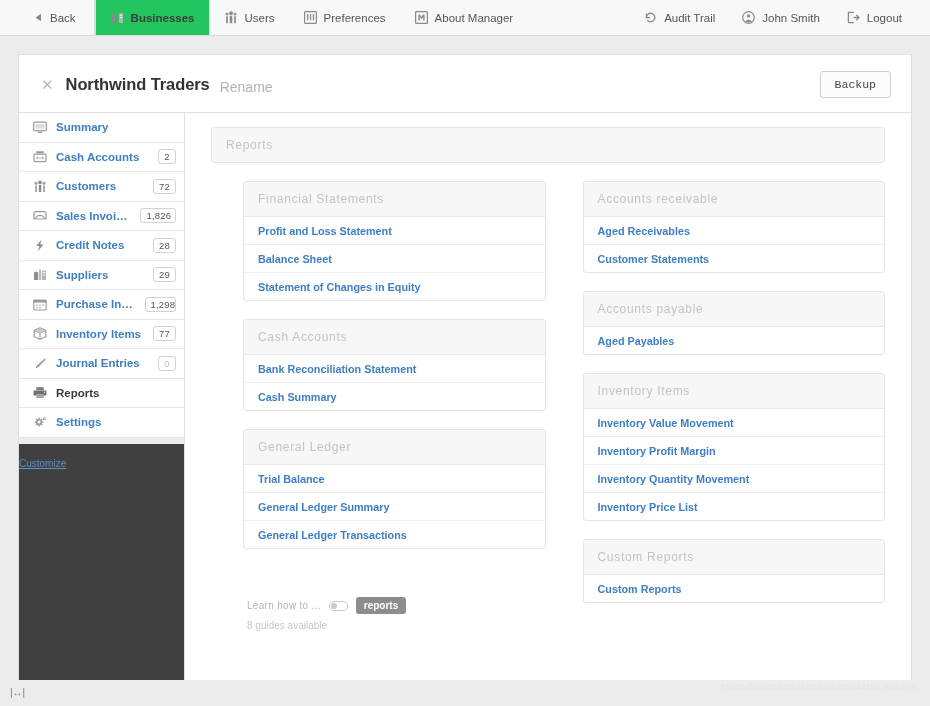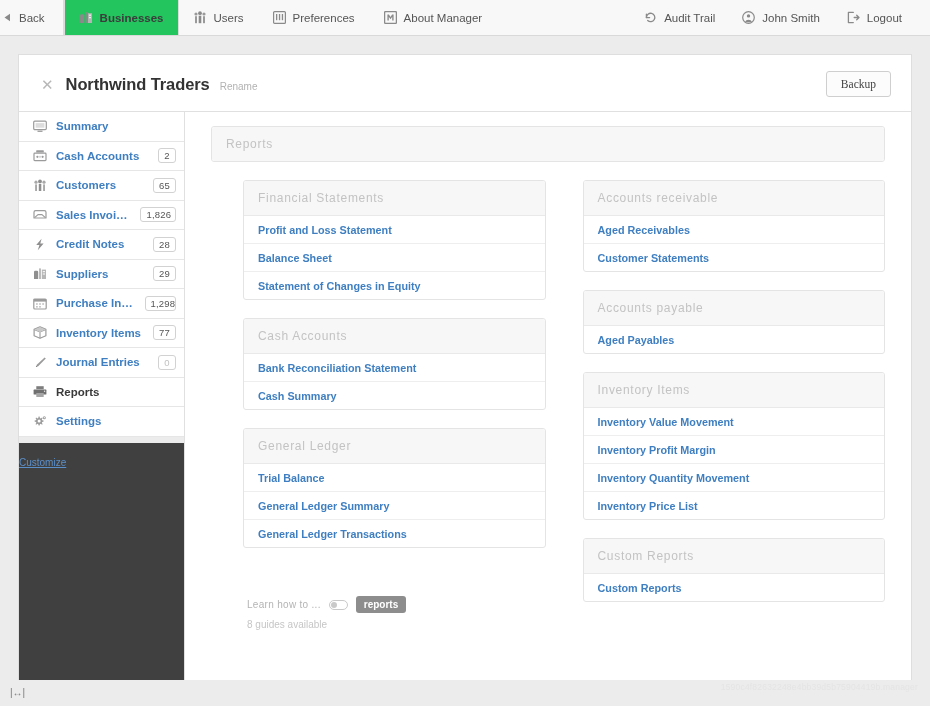--- a/index.html
+++ b/index.html
@@ -30,21 +30,21 @@
     align-items: center;
     gap: 7px;
     padding: 0 14px;
     font-size: 11.5px;
     color: #555;
     cursor: pointer;
     border-right: 1px solid transparent;
     user-select: none;
     white-space: nowrap;
   }
-  .nav-item.first { padding-left: 3px; padding-right: 18px; border-right: 1px solid #dcdcdc; }
+  .nav-item.first { padding-left: 12px; padding-right: 18px; border-right: 1px solid #dcdcdc; margin-left: 22px; }
   .nav-item.active {
     background: #22c55e;
     border-left: 1px solid #dcdcdc;
     border-right: 1px solid #dcdcdc;
     color: #3c3c3c;
     font-weight: bold;
   }
   .nav-right .nav-item { padding: 0 13px; }
 
   .ico { display: inline-block; flex: 0 0 auto; line-height: 0; }
@@ -78,37 +78,37 @@
     cursor: pointer;
     line-height: 1;
   }
   .biz-title {
     font-size: 16.5px;
     font-weight: bold;
     color: #333;
     letter-spacing: -0.1px;
   }
   .rename-link {
-    font-size: 10px;
+    font-size: 14px;
     color: #b2b2b2;
     margin-left: 10px;
     cursor: pointer;
     position: relative;
     top: 2px;
   }
   .backup-btn {
     margin-left: auto;
     font-size: 11.5px;
     color: #444;
     background: #fcfcfc;
     border: 1px solid #cfcfcf;
     border-radius: 3px;
     padding: 6px 14px;
     cursor: pointer;
-    font-family: Liberation Serif, serif;
+    font-family: Liberation Mono, monospace;
   }
 
   .card-body { display: flex; flex: 1 1 auto; min-height: 0; }
 
   
   .sidebar {
     width: 166px;
     flex: 0 0 166px;
     background: #404040;
     border-top: 1px solid #e0e0e0;
@@ -391,21 +391,21 @@
             <svg width="14" height="13" viewBox="0 0 14 13">
               <circle cx="3" cy="3.2" r="1.6" fill="#a8a8a8"></circle>
                 <rect x="2.1" y="5.4" width="1.9" height="6.6" fill="#a8a8a8"></rect>
               <circle cx="7" cy="2.4" r="1.9" fill="#8f8f8f"></circle>
                 <rect x="5.8" y="4.9" width="2.5" height="7.1" fill="#8f8f8f"></rect>
               <circle cx="11" cy="3.2" r="1.6" fill="#a8a8a8"></circle>
                 <rect x="10.1" y="5.4" width="1.9" height="6.6" fill="#a8a8a8"></rect>
             </svg>
           </span>
           <span class="side-label">Customers</span>
-          <span class="badge">65</span>
+          <span class="badge">72</span>
         </div>
 
         <div class="side-item">
           <span class="ico">
             <svg width="14" height="13" viewBox="0 0 14 13">
               <path d="M1 4.2 Q1 2.6 2.6 2.6 L11.4 2.6 Q13 2.6 13 4.2 L13 10 L1 10 Z" fill="none" stroke="#9b9b9b" stroke-width="1.2" stroke-linejoin="round"></path>
               <path d="M1.6 9.6 L5 6.6 L9 6.6 L12.4 9.6" fill="none" stroke="#9b9b9b" stroke-width="1.2" stroke-linejoin="round"></path>
             </svg>
           </span>
           <span class="side-label">Sales Invoices</span>

